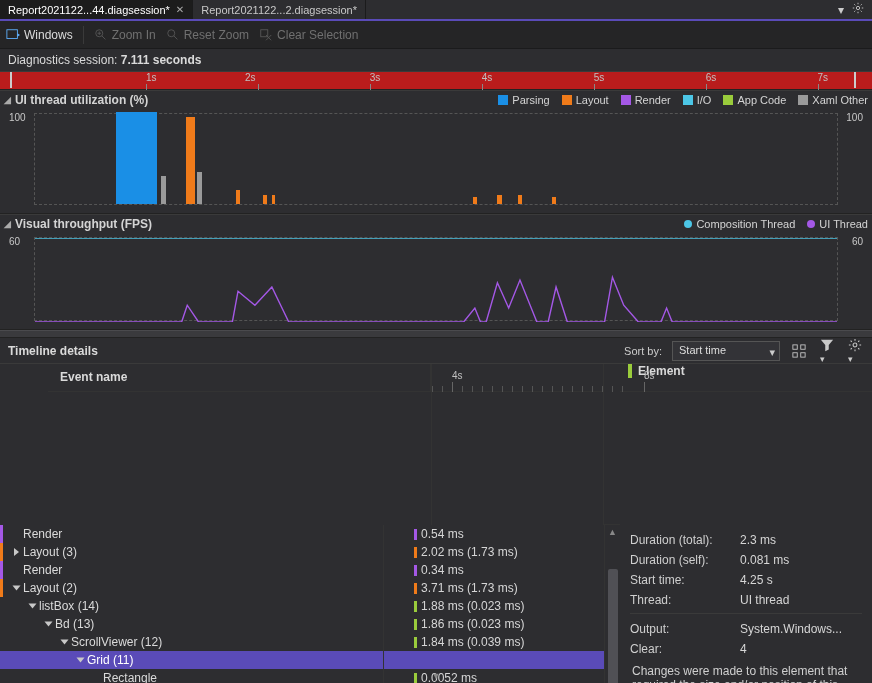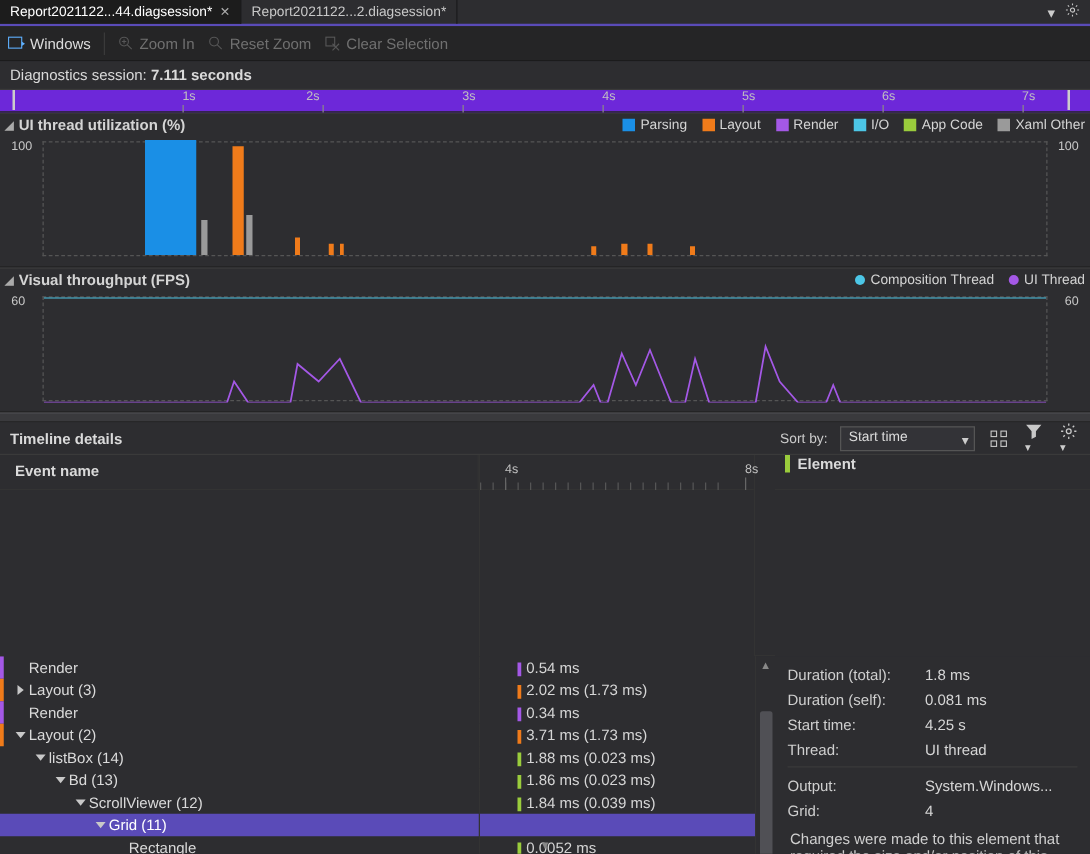--- a/index.html
+++ b/index.html
@@ -37,21 +37,21 @@
   .tbtn.disabled { color:#707070; }
   .tbtn svg { width:14px; height:14px; }
   .tbtn.disabled svg { opacity:.5;}
   .divider { width:1px; height:18px; background:#3a3a3a; }
 
   
   .sessionlabel { padding:4px 8px; font-weight:bold; font-size:12px; background:#2d2d30; border-bottom:1px solid #3a3a3a;}
   .sessionlabel span { font-weight:normal; }
 
   
-  .ruler { height:18px; position:relative; background:#6d28d9; border-bottom:1px solid #222; }
+  .ruler { height:18px; position:relative; background:#b91c1c; border-bottom:1px solid #222; }
   .ruler .tick { position:absolute; top:0; font-size:10px; color:#c0c0c0;}
   .ruler .tline { position:absolute; top:12px; width:0; height:6px; border-left:1px solid #888;}
 
   
   .section {
     border-top:1px solid #3a3a3a; border-bottom:1px solid #222;
     background:#2d2d30;
   }
   .sechdr {
     display:flex; align-items:center; height:18px;
@@ -78,35 +78,35 @@
     border-bottom:1px solid #3a3a3a; background:#2d2d30;
   }
   .bottomhdr .right { margin-left:auto; display:flex; align-items:center; gap:10px; font-weight:normal; font-size:11px; color:#ccc;}
   .selectwrap { position:relative; width:108px; height:20px; background:#333337; border:1px solid #555;}
   .selectwrap .val { position:absolute; left:6px; top:2px; color:#ddd;}
   .selectwrap .chv { position:absolute; right:4px; top:4px; color:#ccc;}
   .iconbtn svg { width:14px; height:14px; display:block;}
   .iconbtn { padding:2px; color:#c8c8c8;}
 
   .detailgrid { display:flex; flex:1; min-height:0;}
-  .treecol { width:384px; display:flex; flex-direction:column; border-right:1px solid #333; min-height:0;}
+  .treecol { width:384px; display:flex; flex-direction:column; border-right:1px solid #333; min-height:0;margin-left:48px;}
   .treecol .colhdr { height:28px; padding:6px 12px; font-weight:bold; border-bottom:1px solid #333; border-right:1px solid #333; font-size:12px;}
   .timecol { flex:1; display:flex; flex-direction:column; min-height:0; border-right:1px solid #333;}
   .tchdr { height:28px; position:relative; border-bottom:1px solid #333;}
   .tchdr .tick { position:absolute; top:6px; font-size:10px; color:#c0c0c0;}
   .tchdr .tline { position:absolute; top:18px; height:10px; width:0; border-left:1px solid #666;}
   .tchdr .minitick { position:absolute; top:22px; height:6px; width:0; border-left:1px solid #555;}
 
   .rows { flex:1; overflow:hidden; position:relative;}
   .row { display:flex; height:18px; align-items:center;}
   .row .left { width:384px; display:flex; align-items:center; height:100%; border-right:1px solid #333; padding-left:10px; position:relative;}
   .row .left .gutter { position:absolute; left:0; top:0; bottom:0; width:3px;}
   .arrowtri { width:0;height:0;border-top:4px solid transparent;border-bottom:4px solid transparent;border-left:5px solid #c8c8c8; margin-right:4px;}
   .arrowtri.down { transform: rotate(90deg);}
-  .row .right { flex:1; display:flex; align-items:flex-end; padding-left:30px;}
+  .row .right { flex:1; display:flex; align-items:center; padding-left:30px;}
   .bar { width:3px; height:11px; margin-right:4px;}
   .val { color:#d6d6d6;}
   .row.selected { background:#5a4bb8; }
   .row.selected .val, .row.selected .left, .row.selected .faded { color:#fff;}
   .vscrolltrack { width:16px; background:#2d2d30; border-left:1px solid #333;}
   .vscrolltrack .thumb { width:10px; margin:30px auto; height:120px; background:#505055; border-radius:2px;}
   .vsarrow { display:block; text-align:center; color:#888; font-size:9px; padding:2px 0;}
 
   
   .propcol { width:252px; display:flex; flex-direction:column; background:#2d2d30;}
@@ -455,40 +455,40 @@
     <div class="vscrolltrack">
       <span class="vsarrow">▲</span>
       <div class="thumb"></div>
       <span class="vsarrow" style="position:absolute;bottom:0;left:0;right:0;">▼</span>
     </div>
 
     <div class="propcol">
       <div class="proplist" id="proplist">
           <div class="prow">
             <div class="lab">Duration (total):</div>
-            <div class="vall">1.8 ms</div>
+            <div class="vall">2.3 ms</div>
           </div>
           <div class="prow">
             <div class="lab">Duration (self):</div>
             <div class="vall">0.081 ms</div>
           </div>
           <div class="prow">
             <div class="lab">Start time:</div>
             <div class="vall">4.25 s</div>
           </div>
           <div class="prow">
             <div class="lab">Thread:</div>
             <div class="vall">UI thread</div>
           </div>
           <div class="psep"></div>
           <div class="prow">
             <div class="lab">Output:</div>
             <div class="vall">System.Windows...</div>
           </div>
           <div class="prow">
-            <div class="lab">Grid:</div>
+            <div class="lab">Clear:</div>
             <div class="vall">4</div>
           </div>
           <div class="note" style="margin-top: 8px;">Changes were made to this element that required the size and/or position of this element to be computed.</div>
         </div>
     </div>
   </div>
 </div>
 
 </body></html>

